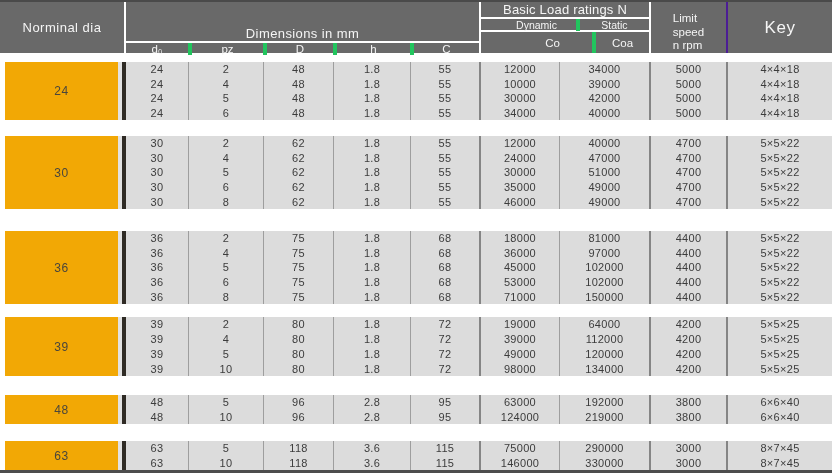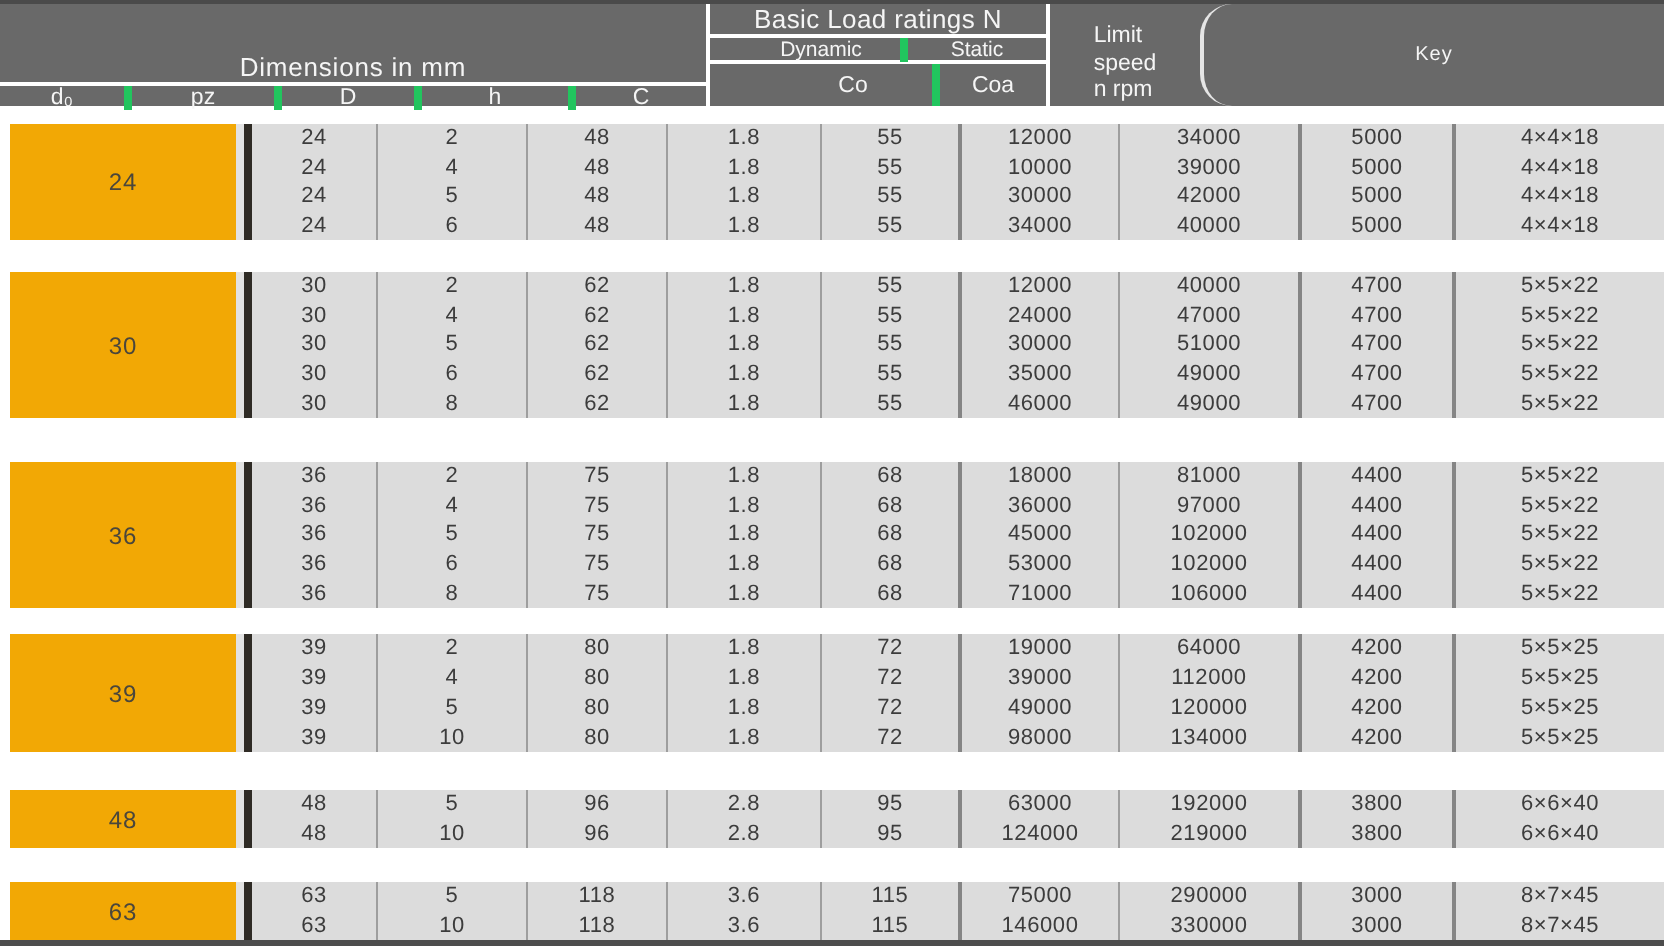--- a/index.html
+++ b/index.html
@@ -19,22 +19,22 @@
   .h-dims-cols .h-subcell:first-child{border-left:none;}
   .h-load{width:170px;border-left:2px solid #fff;display:flex;flex-direction:column;}
   .h-load-title{height:17px;border-bottom:2px solid #fff;display:flex;align-items:center;justify-content:center;
                 font-size:13px;letter-spacing:.2px;}
   .h-load-sub{height:13px;border-bottom:2px solid #fff;display:grid;grid-template-columns:79px auto;padding-left:16px;}
   .h-load-sub .h-subcell{font-size:10.5px;}
   .h-load-cols{flex:1;display:grid;grid-template-columns:79px auto;padding-left:32px;}
   .h-load-sub .h-subcell:first-child,.h-load-cols .h-subcell:first-child{border-left:none;}
   .h-limit{width:77px;border-left:2px solid #fff;display:flex;align-items:flex-end;justify-content:center;}
   .h-limit span{font-size:11.5px;line-height:1.18;white-space:pre-line;text-align:left;}
-  .h-key{flex:1;border-left:2px solid #e5e5e5;display:flex;align-items:center;justify-content:center;
-         font-size:10px;letter-spacing:.5px;border-radius:16px;}
+  .h-key{flex:1;border-left:2px solid #4c1d95;display:flex;align-items:center;justify-content:center;
+         font-size:17px;letter-spacing:.5px;}
 
   
   .group{display:flex;background:#dcdcdc;}
   #groups .group:nth-child(1){height:58px;margin-top:9px;}
   #groups .group:nth-child(2){height:73px;margin-top:16px;}
   #groups .group:nth-child(3){height:73px;margin-top:22px;}
   #groups .group:nth-child(4){height:59px;margin-top:13px;}
   #groups .group:nth-child(5){height:29px;margin-top:19px;}
   #groups .group:nth-child(6){height:29px;margin-top:17px;}
   .group{position:relative;}
@@ -50,20 +50,21 @@
   .cell:first-child{border-left:none;}
   .cell:nth-child(6),.cell:nth-child(8),.cell:nth-child(9){border-left:2px solid #858585;}
   .bottom-bar{height:3px;background:#4d4d4d;width:100%;}
 </style>
 </head>
 <body>
 
 <div id="page">
 
   <div class="header">
+    <div class="h-nominal">Norminal dia</div>
 
     <div class="h-dims">
       <div class="h-dims-title">Dimensions in mm</div>
       <div class="h-dims-cols">
         <div class="h-subcell">d₀</div>
         <div class="h-subcell">pz</div>
         <div class="h-subcell">D</div>
         <div class="h-subcell">h</div>
         <div class="h-subcell">C</div>
       </div>
@@ -272,21 +273,21 @@
     <div class="cell">5×5×22</div>
   </div>
 
   <div class="data-row">
     <div class="cell">36</div>
     <div class="cell">8</div>
     <div class="cell">75</div>
     <div class="cell">1.8</div>
     <div class="cell">68</div>
     <div class="cell">71000</div>
-    <div class="cell">106000</div>
+    <div class="cell">150000</div>
     <div class="cell">4400</div>
     <div class="cell">5×5×22</div>
   </div>
 </div>
   </div>
 
   <div class="group">
     <div class="nominal-cell">
       <div class="nominal-box">39</div>
       <div class="nominal-sliver"></div>

